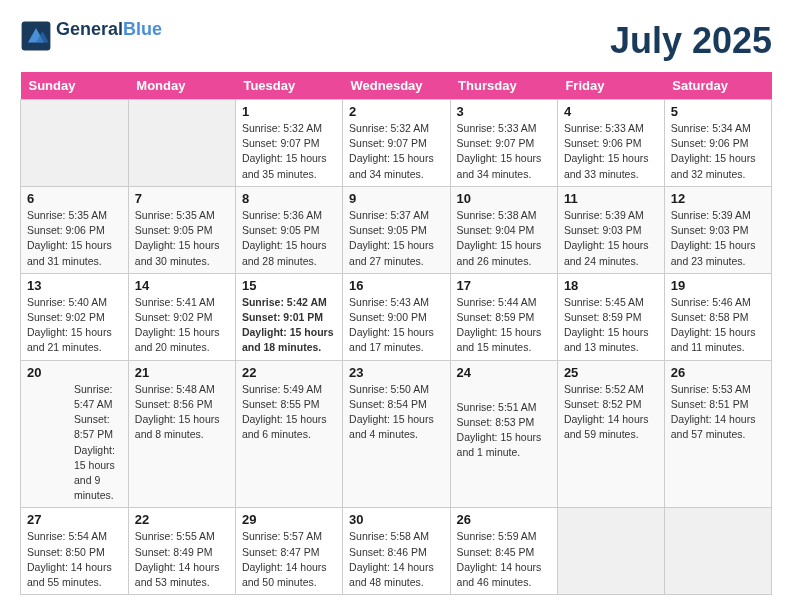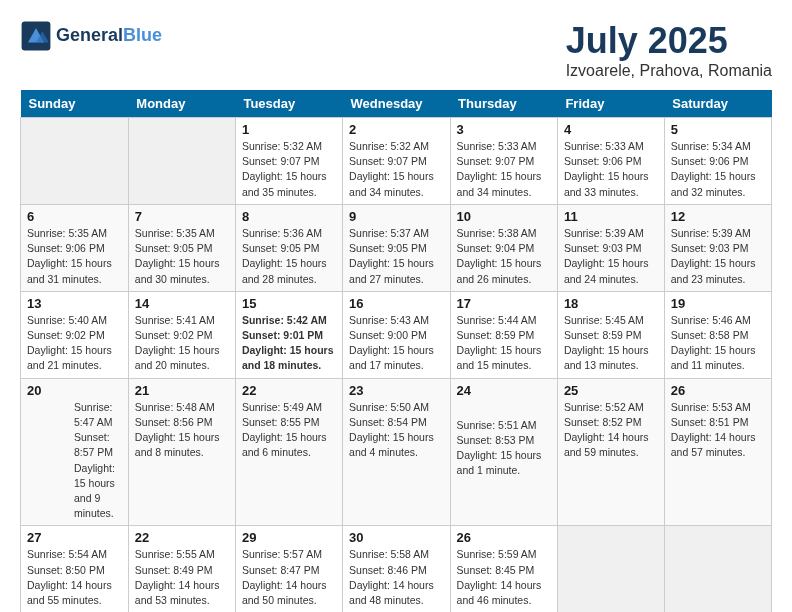--- a/index.html
+++ b/index.html
@@ -11,21 +11,21 @@
       padding: 20px;
     }
     .header {
       display: flex;
       justify-content: space-between;
       align-items: flex-start;
       margin-bottom: 10px;
     }
     .logo {
       display: flex;
-      align-items: center;
+      align-items: flex-start;
       gap: 4px;
     }
     .logo-text {
       font-size: 18px;
       font-weight: bold;
       color: #1a3a5c;
       line-height: 1.1;
     }
     .logo-text span {
       color: #4a90d9;
@@ -45,21 +45,21 @@
     .location {
       font-size: 16px;
       color: #333;
     }
     table {
       width: 100%;
       border-collapse: collapse;
       font-size: 11px;
     }
     thead th {
-      background: #0369a1;
+      background: #ec4899;
       color: #fff;
       text-align: left;
       padding: 6px 8px;
       font-size: 13px;
       font-weight: bold;
     }
     tbody td {
       border: 1px solid #ccc;
       vertical-align: top;
       padding: 4px 6px;
@@ -94,21 +94,20 @@
       <rect x="2" y="2" width="36" height="36" rx="4" fill="#1a3a5c"></rect>
       <polygon points="10,28 20,10 30,28" fill="#4a90d9"></polygon>
       <polygon points="20,28 28,14 36,28" fill="#2a6db5" opacity="0.7"></polygon>
     </svg>
     <div class="logo-text">
       <div>General<span>Blue</span></div>
     </div>
   </div>
   <div class="title-block">
     <div class="month-title">July 2025</div>
-    <div class="location">Izvoarele, Prahova, Romania</div>
   </div>
 </div>
 
 <table>
   <thead>
     <tr>
     <th>Sunday</th>
         <th>Monday</th>
         <th>Tuesday</th>
         <th>Wednesday</th>

